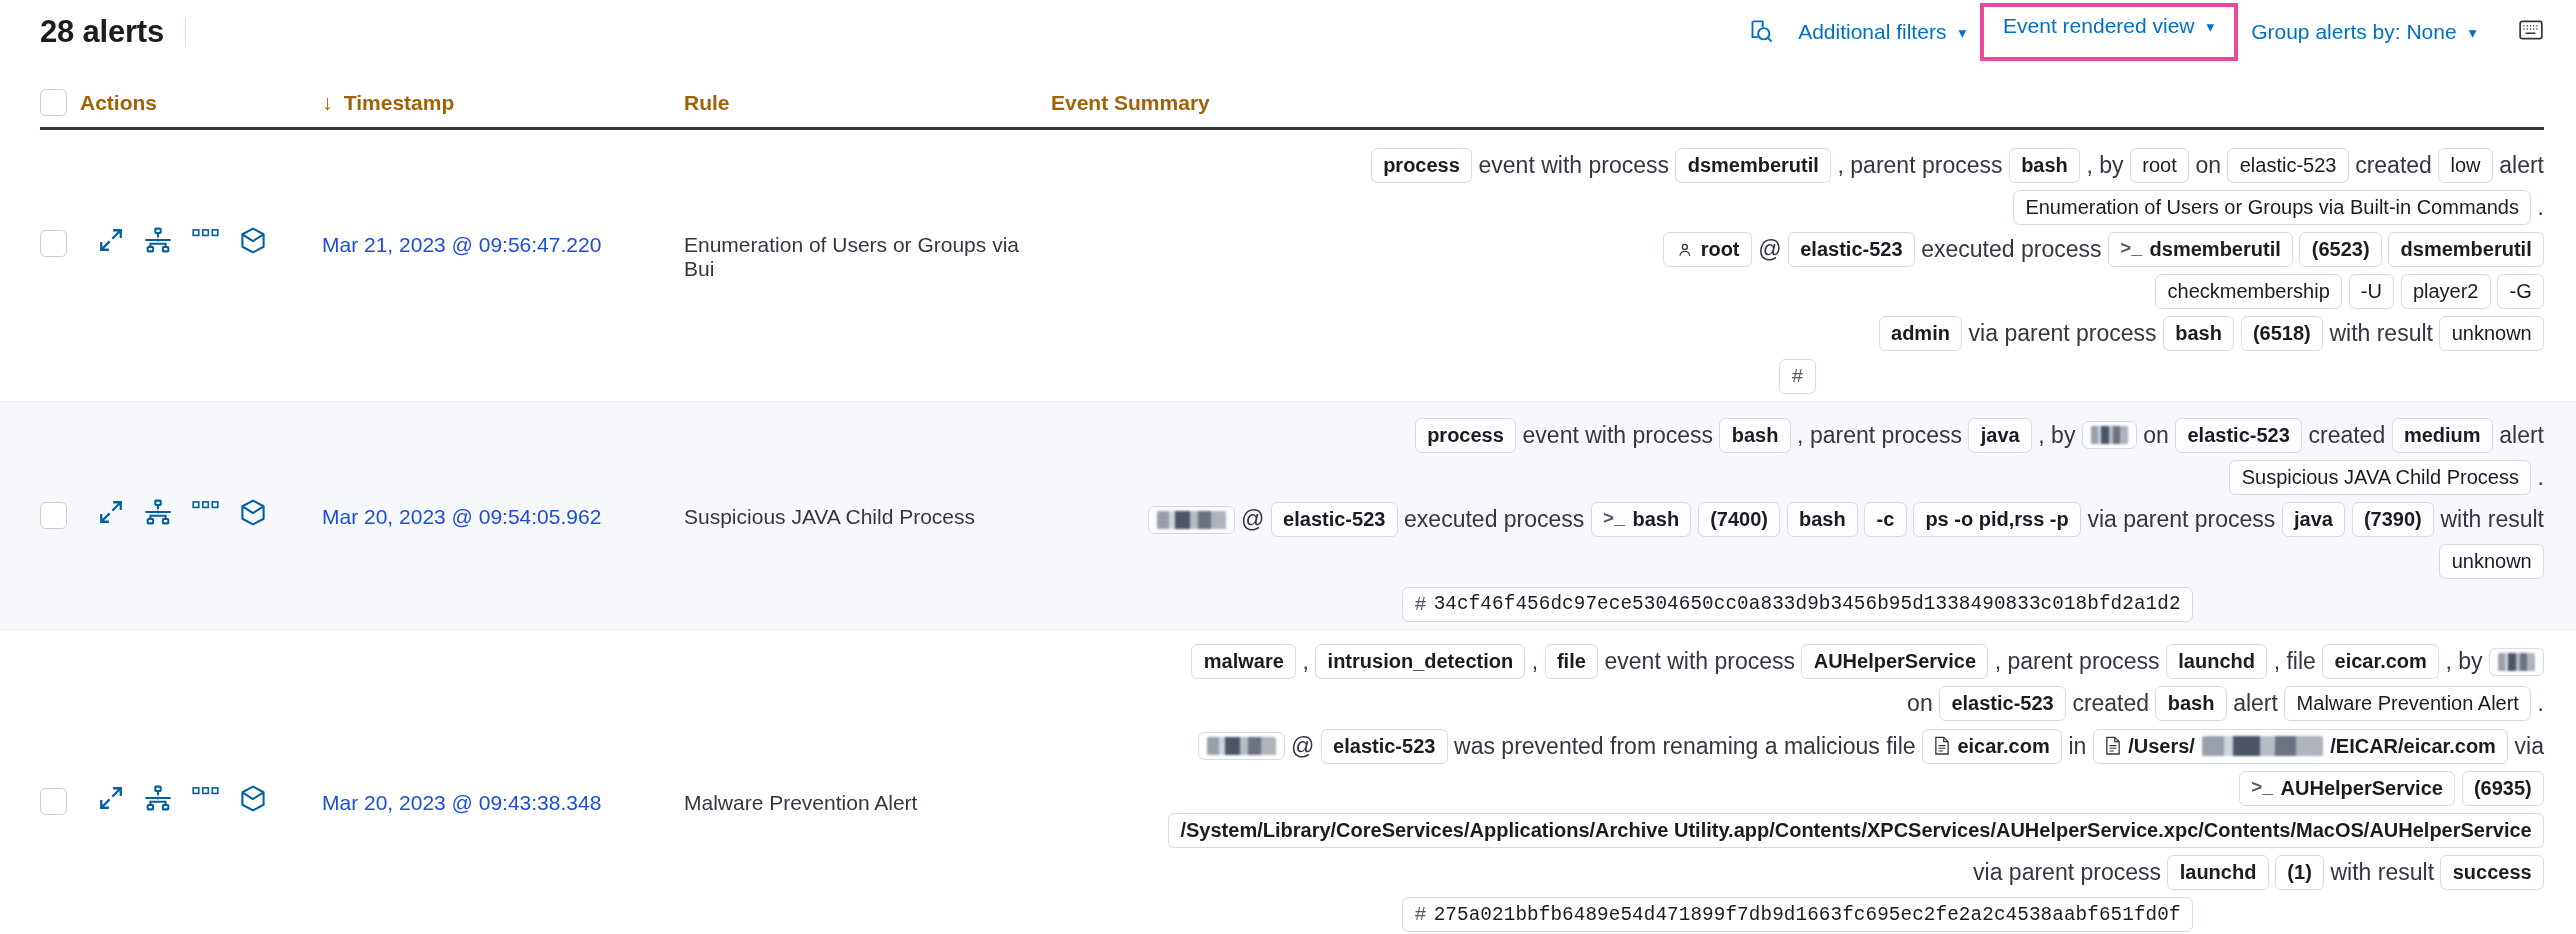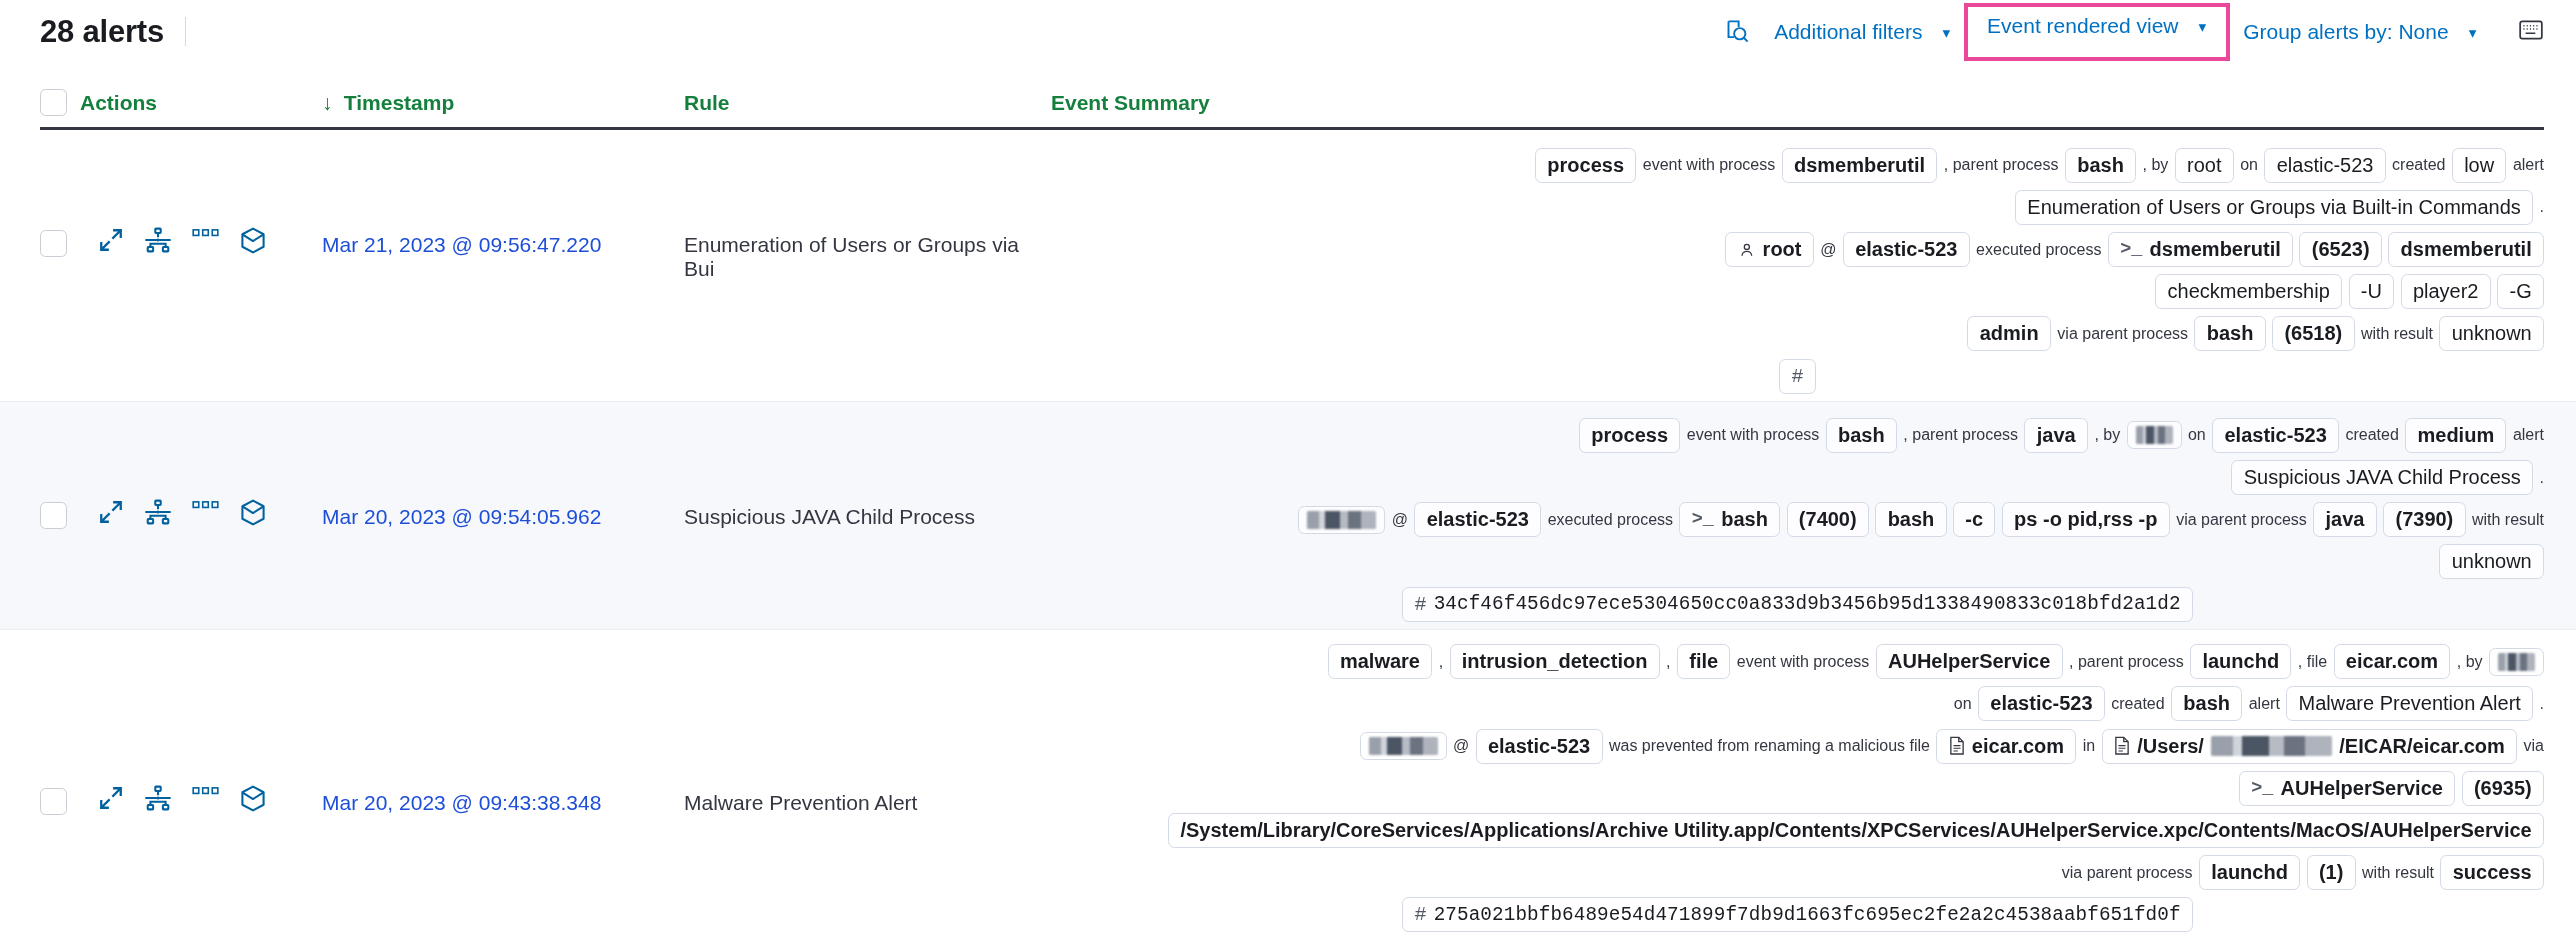--- a/index.html
+++ b/index.html
@@ -24,39 +24,39 @@
   }
   .vrule { width: 0.8px; height: 29px; background: #d3dae6; margin-left: 21px; }
   .toolbar-right {
     margin-left: auto; display: flex; align-items: center; padding-right: 32px;
   }
   .tb-icon-btn {
     width: 37px; height: 37px; display: flex; align-items: center; justify-content: center;
     cursor: pointer;
   }
   .tb-link {
-    display: flex; align-items: center; gap: 20px;
+    display: flex; align-items: center; gap: 12px;
     font-size: 21px; color: #0071c2; font-weight: 400;
     padding: 0 17.7px; height: 39px; cursor: pointer; white-space: nowrap;
   }
   .tb-link .chev { font-size: 15.3px; line-height: 1; position: relative; top: 0.8px; }
   .highlight-box {
     position: relative;
     outline: 4px solid #ec4899;
     padding: 0 14.5px;
     height: 50px;
     display: flex; align-items: flex-start;
   }
   .kbd-btn { margin-left: 24px; cursor: pointer; }
 
   
   .thead {
     position: absolute; left: 0; top: 79px; width: 2576px; height: 47px;
     display: flex; align-items: center;
-    font-size: 21px; font-weight: 700; color: #15803d;
+    font-size: 21px; font-weight: 700; color: #a16207;
   }
   .th-sep { position: absolute; left: 40px; top: 127px; width: 2504px; height: 3.2px; background: #343741; }
 
   .col-check  { width: 40px; margin-left: 40px; display:flex; align-items:center; }
   .col-actions{ width: 242px; }
   .col-ts     { width: 362px; display: flex; align-items: center; gap: 11.3px; }
   .col-rule   { width: 367px; }
   .col-sum    { flex: 1; }
 
   .chkbox {
@@ -81,21 +81,21 @@
 
   .icon-btn { cursor: pointer; display: flex; align-items: center; justify-content: center; }
 
   
   .summary { display: block; text-align: right; }
   .sline {
     display: flex; flex-wrap: wrap; justify-content: flex-end; align-items: center;
     gap: 4.8px 6.4px; margin-bottom: 7.2px;
   }
   .sline.center { justify-content: center; }
-  .txt { font-size: 16px; color: #343741; white-space: nowrap; }
+  .txt { font-size: 23px; color: #343741; white-space: nowrap; }
   .chip {
     display: inline-flex; align-items: center; gap: 7.2px;
     border: 0.8px solid #d3dae6; border-radius: 6.4px;
     background: #ffffff;
     padding: 4px 11.3px; font-size: 20px; color: #1a1c21;
     white-space: nowrap; cursor: pointer;
     line-height: 1.25;
     text-align: right;
   }
   .row.alt .chip { background: #fdfdff; }

